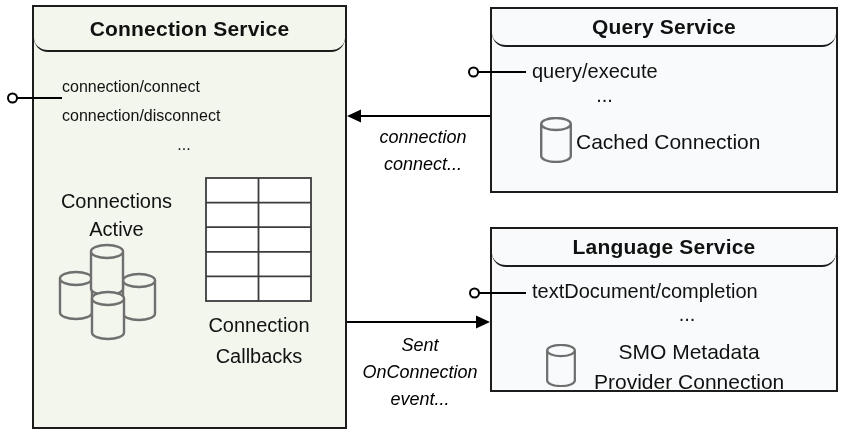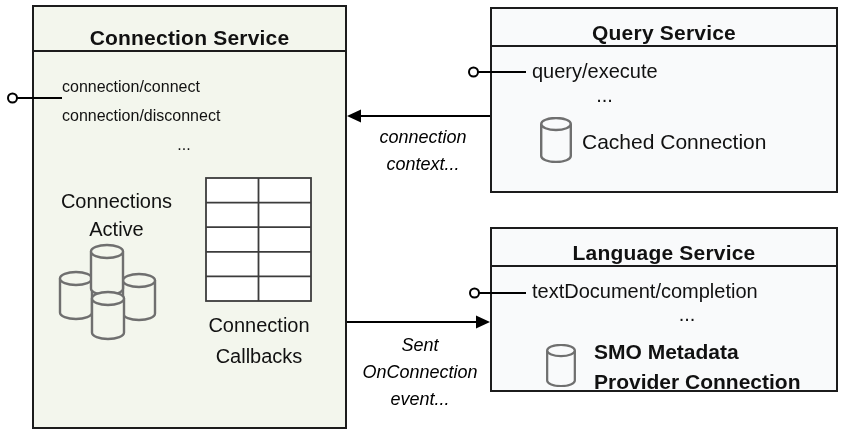--- a/index.html
+++ b/index.html
@@ -11,46 +11,46 @@
     --grid-stroke:#3c3c3c;
     --text:#111111;
     --line:#000000;
   }
   *{margin:0;padding:0;box-sizing:border-box;}
   html,body{background:#fff;}
   body{font-family:"Liberation Sans",sans-serif;color:var(--text);}
   .canvas{position:relative;width:846px;height:436px;background:var(--canvas-bg);overflow:hidden;}
 
   .svc{position:absolute;border:2px solid var(--border);}
-  .svc-header{display:flex;align-items:flex-end;justify-content:center;border-bottom:2px solid var(--border);}
+  .svc-header{display:flex;align-items:center;justify-content:center;border-bottom:2px solid var(--border);border-radius:14px;}
   .svc-title{font-weight:bold;font-size:21px;letter-spacing:.2px;}
 
   .conn-box{left:32px;top:5px;width:315px;height:424px;background:var(--connection-fill);}
   .conn-box .svc-header{height:45px;}
   .conn-methods{position:absolute;left:28px;top:65px;width:244px;font-size:16px;line-height:29px;white-space:nowrap;}
   .conn-methods .ellipsis-line{text-align:center;}
   .active-label{position:absolute;left:15px;top:180px;width:135px;text-align:center;font-size:20px;line-height:28px;}
   .cluster-icon{position:absolute;left:20px;top:235px;}
   .grid-icon{position:absolute;left:171px;top:170px;}
   .callbacks-label{position:absolute;left:145px;top:303px;width:160px;text-align:center;font-size:20px;line-height:31px;}
 
   .right-box{left:490px;width:348px;background:var(--service-fill);}
   .query-box{top:7px;height:186px;}
   .lang-box{top:227px;height:165px;}
   .right-box .svc-header{height:38px;}
   .method-line{position:absolute;left:40px;font-size:20px;white-space:nowrap;}
   .query-box .method-line{top:51px;}
   .query-box .ellipsis{position:absolute;left:40px;top:75px;width:145px;text-align:center;font-size:20px;}
-  .cached-row{position:absolute;left:48px;top:108px;display:flex;align-items:center;gap:10px;}
+  .cached-row{position:absolute;left:48px;top:108px;display:flex;align-items:center;gap:4px;}
   .cached-row .db-label{font-size:21px;white-space:nowrap;}
 
   .lang-box .method-line{top:51px;}
   .lang-box .ellipsis{position:absolute;left:130px;top:74px;width:130px;text-align:center;font-size:20px;}
   .smo-row{position:absolute;left:54px;top:108px;display:flex;align-items:center;gap:18px;}
-  .smo-row .db-label{font-size:21px;line-height:30px;white-space:nowrap;font-weight:bold;}
+  .smo-row .db-label{font-size:21px;line-height:30px;text-align:center;white-space:nowrap;}
 
   .edge-label{position:absolute;font-style:italic;font-size:18px;line-height:27px;text-align:center;color:#000;}
   .req-label{left:353px;top:124px;width:140px;}
   .sent-label{left:350px;top:332px;width:140px;}
 
   .overlay{position:absolute;left:0;top:0;width:846px;height:436px;pointer-events:none;}
   .overlay line{stroke:var(--line);stroke-width:2;}
   .overlay circle{fill:#fff;stroke:var(--line);stroke-width:2;}
   .overlay polygon{fill:var(--line);}
 
@@ -141,21 +141,21 @@
       </span>
       <span class="db-label">
         <div>SMO Metadata</div>
         <div>Provider Connection</div>
       </span>
     </div>
   </div>
 
   <div class="edge-label req-label">
     <div>connection</div>
-    <div>context...</div>
+    <div>connect...</div>
   </div>
   <div class="edge-label sent-label">
     <div>Sent</div>
     <div>OnConnection</div>
     <div>event...</div>
   </div>
 
   <svg class="overlay">
 
     <g>

